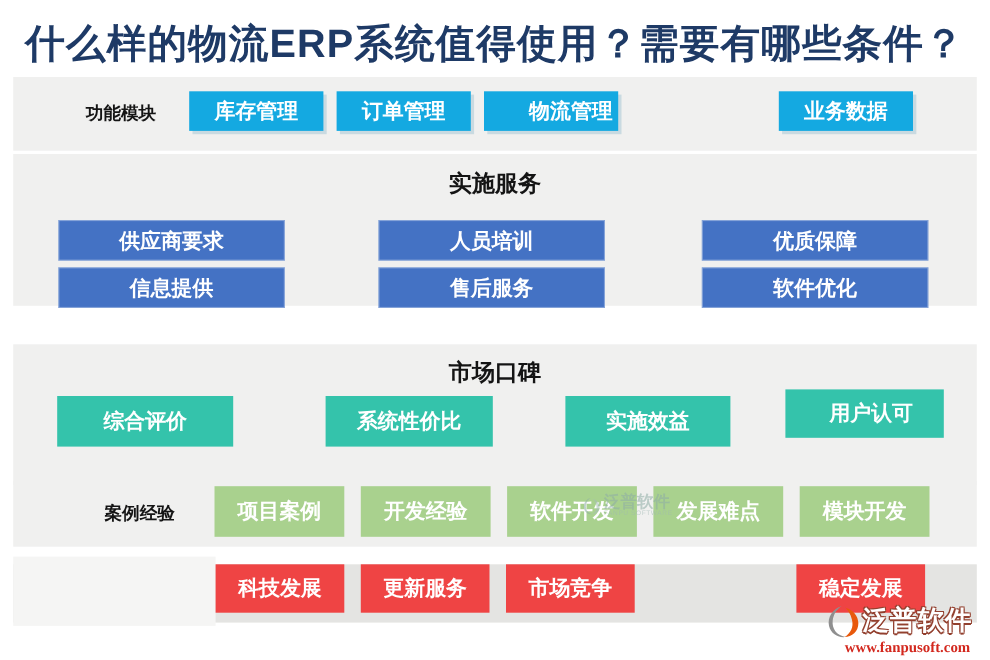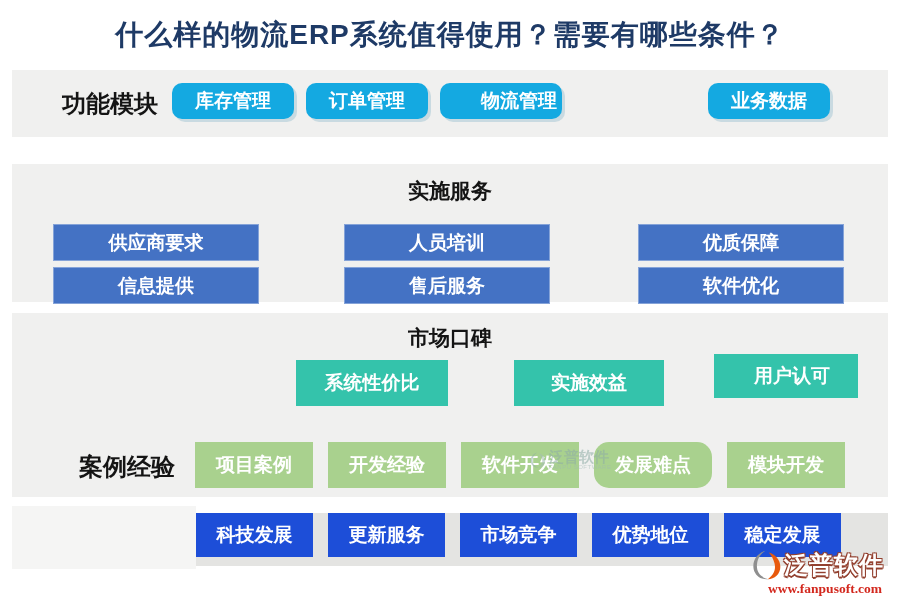--- a/index.html
+++ b/index.html
@@ -2,53 +2,53 @@
 <html><head>
 <meta charset="utf-8">
 <style>
   * { box-sizing: border-box; margin: 0; padding: 0; }
   html, body { width: 900px; height: 600px; background: #ffffff; }
   body { font-family: "Liberation Sans", "DejaVu Sans", sans-serif; }
   #page { position: relative; width: 900px; height: 600px; background: #ffffff; overflow: hidden; }
 
   .title {
     position: absolute; top: 16px; left: 0; width: 900px;
-    text-align: center; font-size: 28px; font-weight: bold;
+    text-align: center; font-size: 36px; font-weight: bold;
     color: #1e3a66; letter-spacing: 1px;
   }
 
   .band { position: absolute; left: 12px; width: 876px; background: #f0f0ef; }
   #band-modules   { top: 70px;  height: 67px; }
-  #band-services  { top: 164px; height: 138px; }
+  #band-services  { top: 140px; height: 138px; }
   #band-market    { top: 313px; height: 128px; }
   #band-cases     { top: 437px; height: 60px; padding-left: 40px; }
   #band-tech-bg   { top: 513px; height: 53px; background: #e4e4e2; }
   #band-tech-label{ left: 12px; top: 506px; width: 184px; height: 63px; background: #f5f5f4; }
 
   .row-label {
     position: absolute; display: flex; align-items: center; justify-content: center;
-    font-size: 24px; font-weight: bold; color: #141414;
+    font-size: 16px; font-weight: bold; color: #141414;
   }
   .section-header {
     position: absolute; left: 0; width: 100%; text-align: center;
     font-size: 21px; font-weight: bold; color: #141414;
   }
 
   .btn {
     position: absolute; display: flex; align-items: center; justify-content: center;
     color: #ffffff; font-weight: bold; font-size: 19px; cursor: pointer;
     white-space: nowrap;
   }
   .btn-cyan  { background: #14a9e1; height: 36px; width: 122px; top: 13px;
-               box-shadow: 3px 3px 0 rgba(30,120,160,0.18); border-radius: 10px; }
+               box-shadow: 3px 3px 0 rgba(30,120,160,0.18); }
   .btn-blue  { background: #4472c4; width: 206px; height: 37px;
                border: 1px solid rgba(255,255,255,0.35); }
   .btn-teal  { background: #34c3ab; height: 46px; top: 47px; }
   .btn-lgreen{ background: #a9d18e; height: 46px; width: 118px; top: 5px; }
-  .btn-green { background: #1d4ed8; height: 44px; width: 117px; top: 513px; font-family: Liberation Serif, serif; }
+  .btn-green { background: #ef4444; height: 44px; width: 117px; top: 513px; font-family: Liberation Serif, serif; }
 
   
   .watermark {
     position: absolute; left: 518px; top: 12px; display: flex; align-items: center;
     opacity: 0.55; z-index: 2; pointer-events: none;
   }
   .watermark .wm-text { margin-left: 3px; }
   .watermark .wm-cn { font-size: 15px; font-weight: bold; color: #8fada6; line-height: 15px; }
   .watermark .wm-en { font-size: 6px; color: #9fb8b2; letter-spacing: 0.5px; }
 
@@ -87,51 +87,51 @@
     <div class="btn btn-blue" style="left:41px;  top:60px;">供应商要求</div>
     <div class="btn btn-blue" style="left:332px; top:60px;">人员培训</div>
     <div class="btn btn-blue" style="left:41px;  top:103px;">信息提供</div>
     <div class="btn btn-blue" style="left:626px; top:60px;">优质保障</div>
     <div class="btn btn-blue" style="left:332px; top:103px;">售后服务</div>
     <div class="btn btn-blue" style="left:626px; top:103px;">软件优化</div>
   </div>
 
   <div class="band" id="band-market">
     <div class="section-header" style="top:11px;">市场口碑</div>
+    <div class="btn btn-teal" style="left:40px;  width:160px;">综合评价</div>
     <div class="btn btn-teal" style="left:284px; width:152px;">系统性价比</div>
     <div class="btn btn-teal" style="left:502px; width:150px;">实施效益</div>
     <div class="btn btn-teal" style="left:702px; width:144px; top:41px; height:44px;padding-left:12px;">用户认可</div>
   </div>
 
   <div class="band" id="band-cases">
     <div class="row-label" style="left:50px; top:0; width:130px; height:60px;">案例经验</div>
     <div class="btn btn-lgreen" style="left:183px;">项目案例</div>
     <div class="btn btn-lgreen" style="left:316px;">开发经验</div>
     <div class="btn btn-lgreen" style="left:449px;">软件开发</div>
-    <div class="btn btn-lgreen" style="left:582px;border-radius:15px;">发展难点</div>
+    <div class="btn btn-lgreen" style="left:582px;">发展难点</div>
     <div class="btn btn-lgreen" style="left:715px;">模块开发</div>
 
     <div class="watermark">
       <svg width="16" height="16" viewBox="0 0 36 36">
         <path fill="#8fada6" d="M16 1 C6 4 0 13 2 23 C4 31 11 36 20 35 C10 33 5 26 6 17 C7 9 11 4 16 1 Z"></path>
         <path fill="#a6bdb6" d="M20 3 C28 5 34 12 34 20 C34 29 27 35 19 35 C26 30 29 24 27 16 C25.5 10 23 6 20 3 Z"></path>
       </svg>
       <div class="wm-text">
         <div class="wm-cn">泛普软件</div>
         <div class="wm-en">FANPU SOFTWARE</div>
       </div>
     </div>
   </div>
 
   <div class="band" id="band-tech-bg"></div>
   <div style="position:absolute;" class="band" id="band-tech-label"></div>
   <div class="btn btn-green" style="left:196px;">科技发展</div>
   <div class="btn btn-green" style="left:328px;">更新服务</div>
   <div class="btn btn-green" style="left:460px;">市场竞争</div>
-  <div class="btn btn-green" style="left:592px;">优势地位</div>
   <div class="btn btn-green" style="left:724px;">稳定发展</div>
 
   <div id="logo">
     <div class="logo-row">
       <svg width="30" height="30" viewBox="0 0 36 36" style="margin-right:2px;">
         <path fill="#8f8f8f" d="M16 1 C6 4 0 13 2 23 C4 31 11 36 20 35 C10 33 5 26 6 17 C7 9 11 4 16 1 Z"></path>
         <path fill="#e8590c" d="M20 3 C28 5 34 12 34 20 C34 29 27 35 19 35 C26 30 29 24 27 16 C25.5 10 23 6 20 3 Z"></path>
       </svg>
       <span class="logo-cn">泛普软件</span>
     </div>

